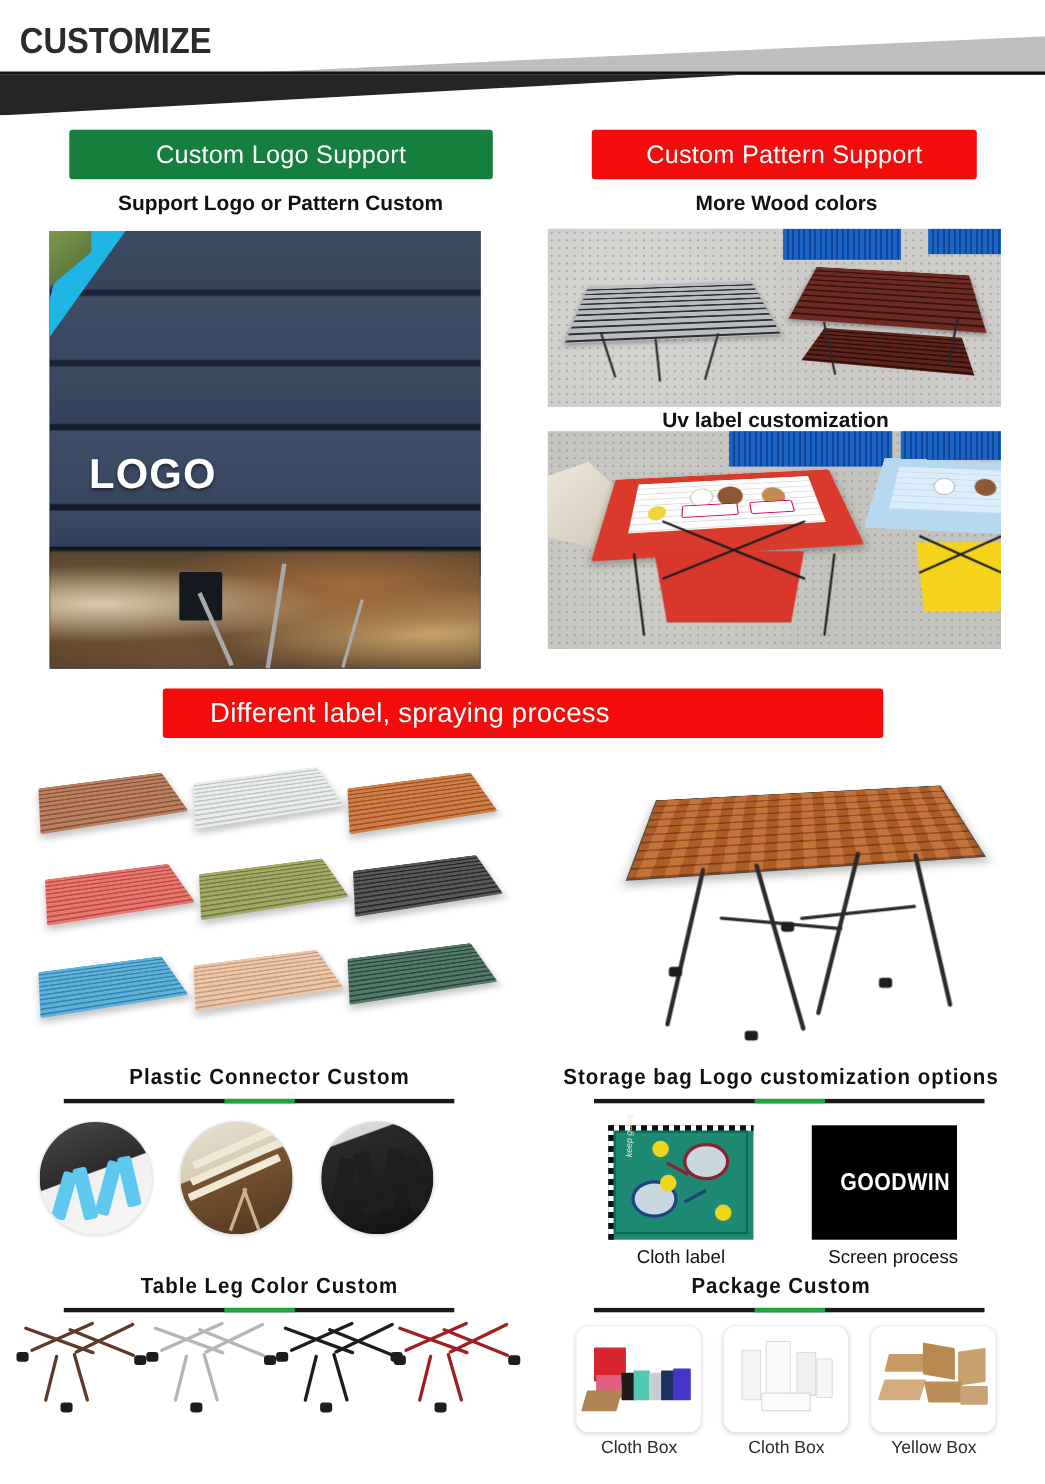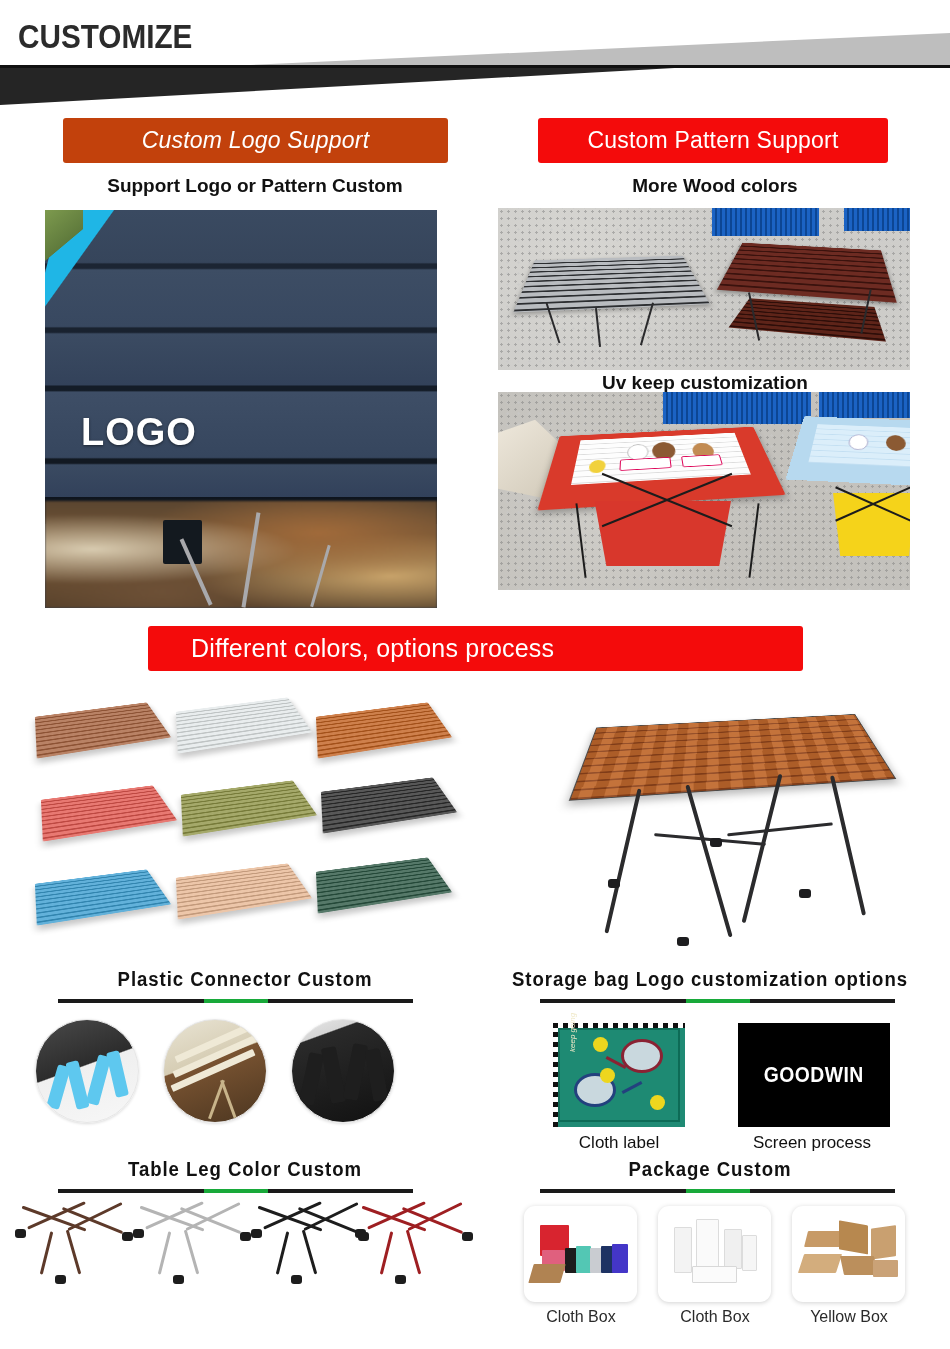--- a/index.html
+++ b/index.html
@@ -270,22 +270,22 @@
   }
   .ball { position:absolute; width:15px; height:15px; border-radius:50%; background:#edd61e; }
   .label-script {
     position:absolute; left:8px; top:22px;
     font-size:8px; color:#f0e9c8; font-style:italic;
     transform:rotate(-90deg); transform-origin:left top;
     white-space:nowrap;
   }
 
   .screen-print {
-    position:absolute; left:738px; top:1023px; width:152px; height:104px;
-    background:#000; display:flex; align-items:center; justify-content:center;
+    position:absolute; left:738px; top:1023px; width:132px; height:104px;
+    background:#000; display:flex; align-items:center; justify-content:flex-end;
   }
   .screen-print-word {
     color:#fff; font-size:22px; font-weight:700; letter-spacing:0.5px;
     transform:scaleX(0.88);
   }
   .small-cap {
     position:absolute; font-size:17px; color:#111; text-align:center;
   }
 
   
@@ -309,21 +309,21 @@
 </head>
 <body>
 
 <div class="header">
   <div class="wedge-gray" style="background: rgb(190, 190, 190);"></div>
   <div class="rule-black"></div>
   <div class="wedge-black" style="background: rgb(37, 37, 37);"></div>
   <div class="header-title">CUSTOMIZE</div>
 </div>
 
-<div class="banner b-logo" style="background: #c2410c; font-style: italic;">Custom Logo Support</div>
+<div class="banner b-logo" style="background: #15803d;">Custom Logo Support</div>
 <div class="banner b-pattern" style="background: rgb(244, 11, 11);">Custom Pattern Support</div>
 
 <div class="sub-caption cap-left">Support Logo or Pattern Custom</div>
 <div class="sub-caption cap-right">More Wood colors</div>
 
 <div class="photo photo-logo">
   <div class="logo-slats"></div>
   <div class="logo-blue-edge"></div>
   <div class="logo-green-edge"></div>
   <div class="logo-apron"></div>
@@ -342,21 +342,21 @@
   <div class="tbl-silver-top"></div>
   <div class="leg-thin" style="left:13%; top:58%; width:2px; height:26%; transform:rotate(-18deg);"></div>
   <div class="leg-thin" style="left:36%; top:58%; width:2px; height:27%; transform:rotate(16deg);"></div>
   <div class="leg-thin" style="left:24%; top:62%; width:2px; height:24%; transform:rotate(-6deg);"></div>
   <div class="tbl-wood-top"></div>
   <div class="tbl-wood-lower"></div>
   <div class="leg-thin" style="left:62%; top:52%; width:2px; height:30%; transform:rotate(-12deg);"></div>
   <div class="leg-thin" style="left:89%; top:50%; width:2px; height:28%; transform:rotate(12deg);"></div>
 </div>
 
-<div class="sub-caption cap-uv">Uv keep customization</div>
+<div class="sub-caption cap-uv">Uv label customization</div>
 
 <div class="photo photo-uv">
   <div class="concrete-speck"></div>
   <div class="crate" style="left:40%; width:36%; height:16%;"></div>
   <div class="crate" style="left:78%; width:24%; height:13%;"></div>
   <div class="uv-sack"></div>
 
   <div class="uv-table-red">
     <div class="uv-art">
       <div class="uv-bear" style="left:30%; top:18%; width:22px; height:22px; background:#fff; border:1px solid #bbb;"></div>
@@ -377,21 +377,21 @@
     <div style="position:absolute; left:12%; top:14%; width:76%; height:62%; background:repeating-linear-gradient(to bottom,#dbeefa 0 6px,#c3dff2 6px 7px);">
       <div class="uv-bear" style="left:34%; top:24%; width:20px; height:20px; background:#fff; border:1px solid #aac;"></div>
       <div class="uv-bear" style="left:70%; top:22%; width:20px; height:20px; background:#8b5a33;"></div>
     </div>
   </div>
   <div class="uv-bag-yellow"></div>
   <div class="uv-xbar" style="left:81%; top:56%; width:20%; height:2px; transform:rotate(24deg);"></div>
   <div class="uv-xbar" style="left:81%; top:56%; width:20%; height:2px; transform:rotate(-24deg);"></div>
 </div>
 
-<div class="banner b-spray" style="background: rgb(244, 11, 11);">Different colors, options process</div>
+<div class="banner b-spray" style="background: rgb(244, 11, 11);">Different label, spraying process</div>
 
 <div class="swatch-grid">
   <div class="swatch" style="left: 2px; top: 5px; background: rgb(168, 99, 63);"></div>
   <div class="swatch" style="left: 143px; top: 0px; background: rgb(228, 233, 234);"></div>
   <div class="swatch" style="left: 283px; top: 5px; background: rgb(194, 96, 31);"></div>
   <div class="swatch" style="left: 8px; top: 88px; background: rgb(226, 87, 79);"></div>
   <div class="swatch" style="left: 148px; top: 83px; background: rgb(142, 147, 69);"></div>
   <div class="swatch" style="left: 288px; top: 80px; background: rgb(46, 46, 46);"></div>
   <div class="swatch" style="left: 2px; top: 172px; background: rgb(59, 158, 209);"></div>
   <div class="swatch" style="left: 143px; top: 166px; background: rgb(232, 184, 148);"></div>

